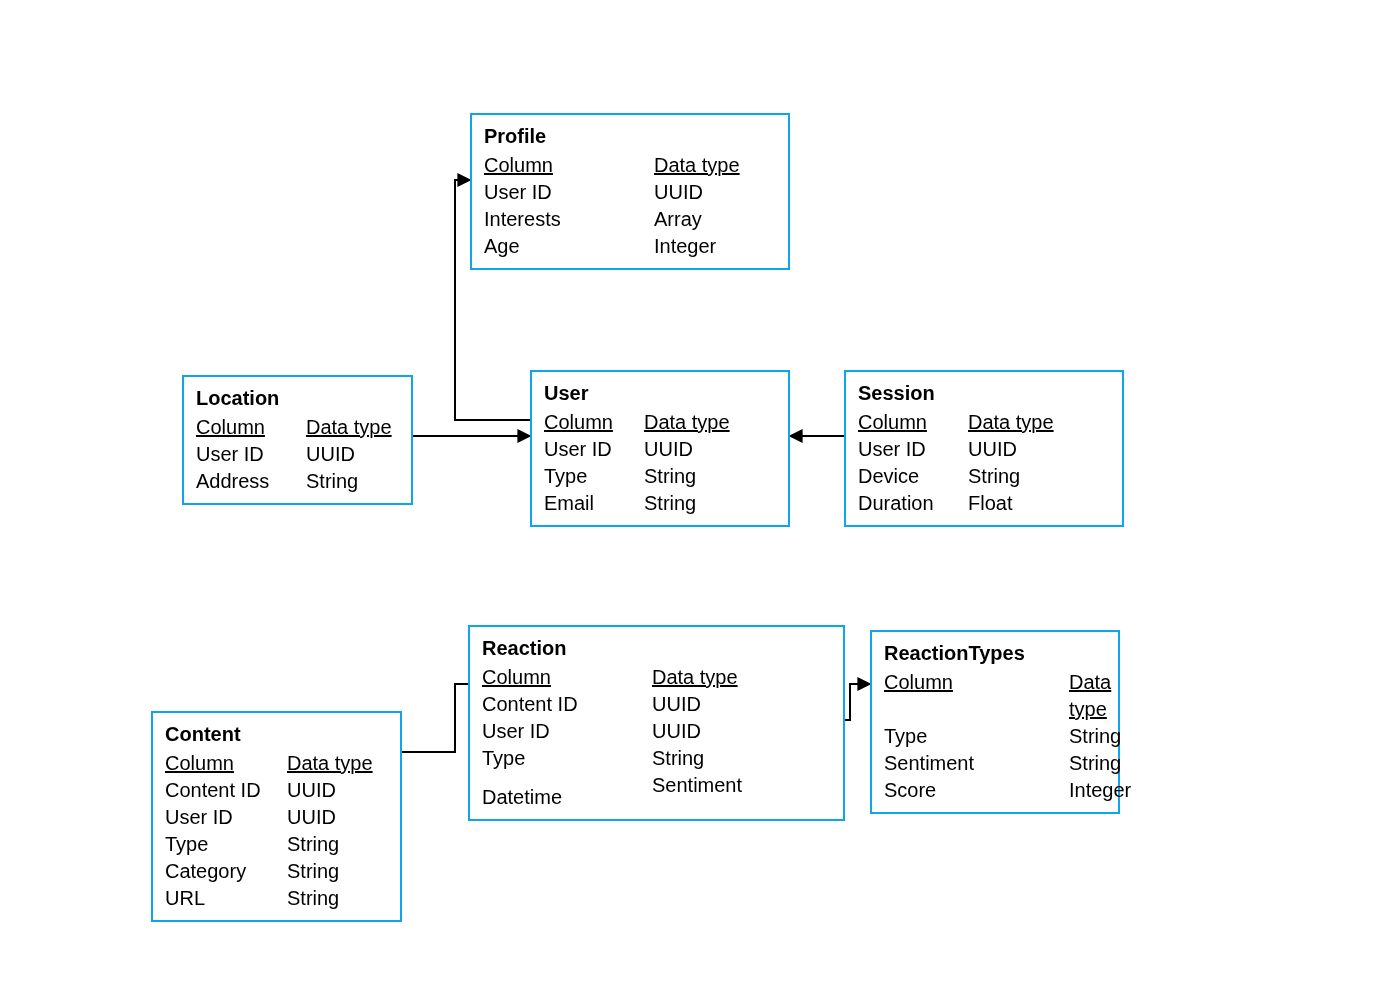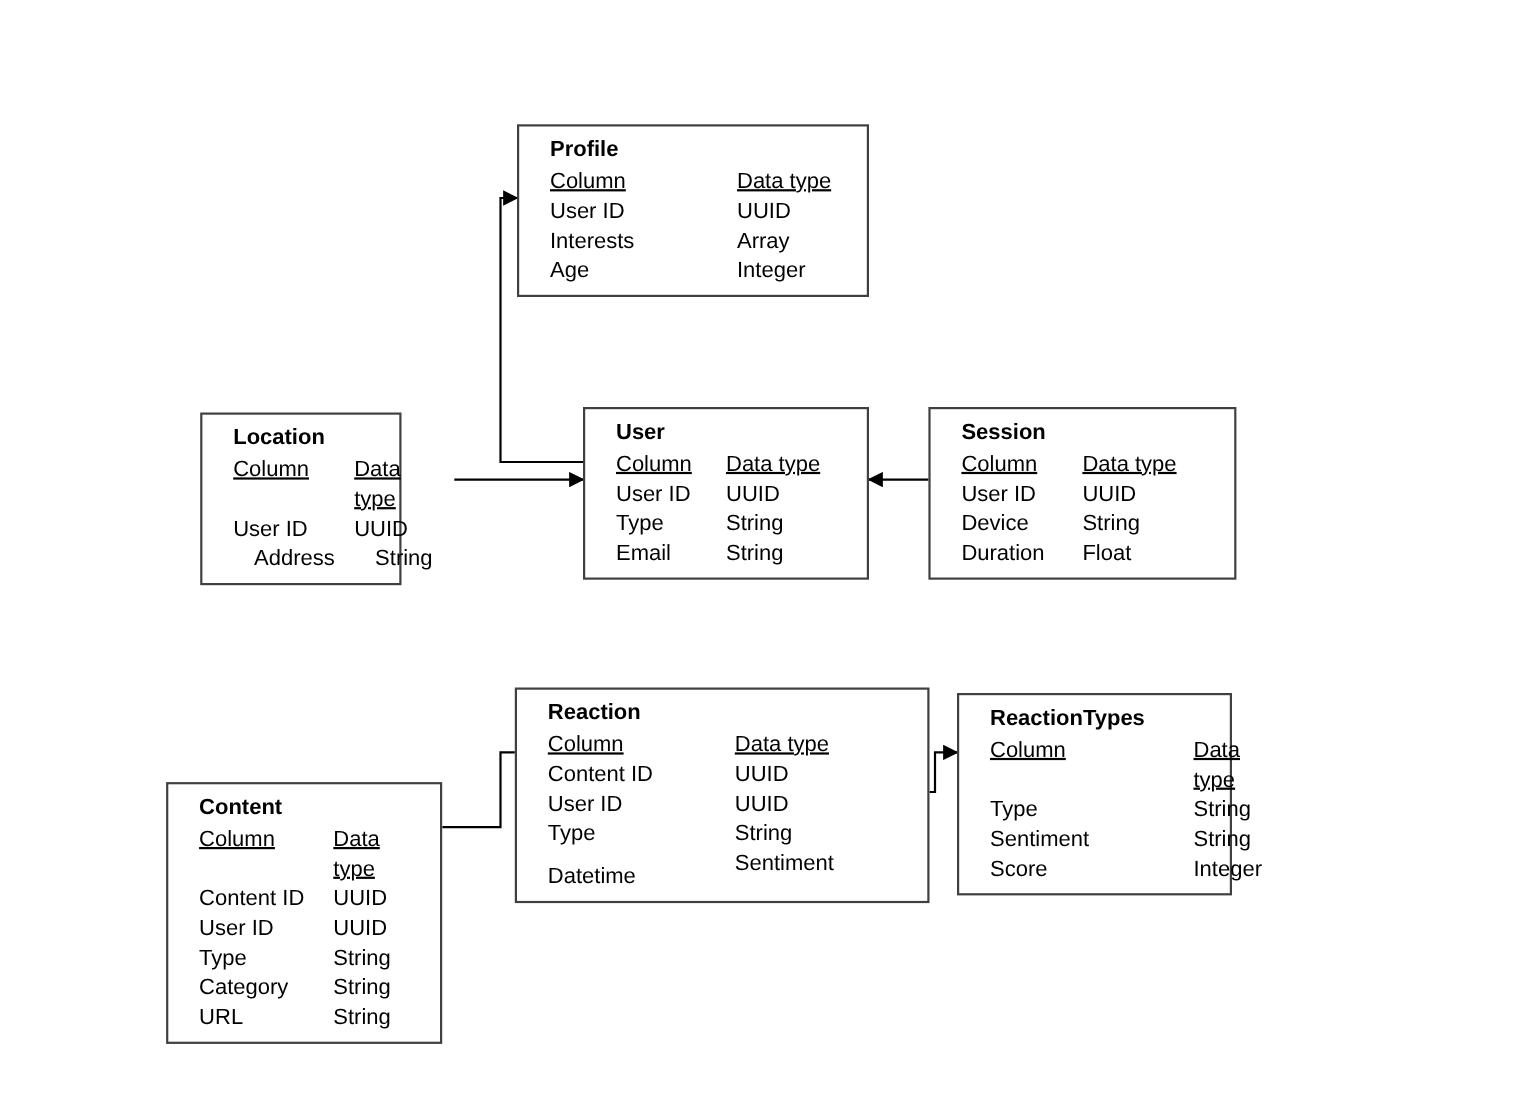--- a/index.html
+++ b/index.html
@@ -1,22 +1,22 @@
 <!DOCTYPE html>
 <html><head>
   <meta charset="utf-8">
   <style>
     * { box-sizing: border-box; margin: 0; padding: 0; }
     html, body { width: 1400px; height: 1002px; background: #fff; font-family: Arial, Helvetica, sans-serif; }
     .canvas { position: relative; width: 1400px; height: 1002px; }
     .entity-box {
       position: absolute;
-      border: 2px solid #404040;
+      border: 2px solid #0ea5e9;
       background: #fff;
-      padding: 8px 28px;
+      padding: 8px 12px;
       line-height: 1.35;
       font-size: 20px;
     }
     .entity-title { font-weight: 700; margin-bottom: 2px; }
     .cols-row { display: flex; }
     .col-head { text-decoration: underline; }
     svg.connectors { position: absolute; inset: 0; width: 1400px; height: 1002px; pointer-events: none; }
   </style>
 </head>
 <body>
@@ -54,32 +54,32 @@
     <div class="cols-row">
         <div style="min-width:170px;">Interests</div>
         <div>Array</div>
       </div>
     <div class="cols-row">
         <div style="min-width:170px;">Age</div>
         <div>Integer</div>
       </div>
   </div>
 
-  <div class="entity-box" style="left:182px; top:375px; width:183px;">
+  <div class="entity-box" style="left:182px; top:375px; width:231px;">
     <div class="entity-title">Location</div>
     <div class="cols-row">
       <div class="col-head" style="min-width:110px;">Column</div>
       <div class="col-head">Data type</div>
     </div>
     <div class="cols-row">
         <div style="min-width:110px;">User ID</div>
         <div>UUID</div>
       </div>
     <div class="cols-row">
-        <div style="min-width:110px;margin-left:19px;">Address</div>
+        <div style="min-width:110px;">Address</div>
         <div>String</div>
       </div>
   </div>
 
   <div class="entity-box" style="left:530px; top:370px; width:260px;">
     <div class="entity-title">User</div>
     <div class="cols-row">
       <div class="col-head" style="min-width:100px;">Column</div>
       <div class="col-head">Data type</div>
     </div>

